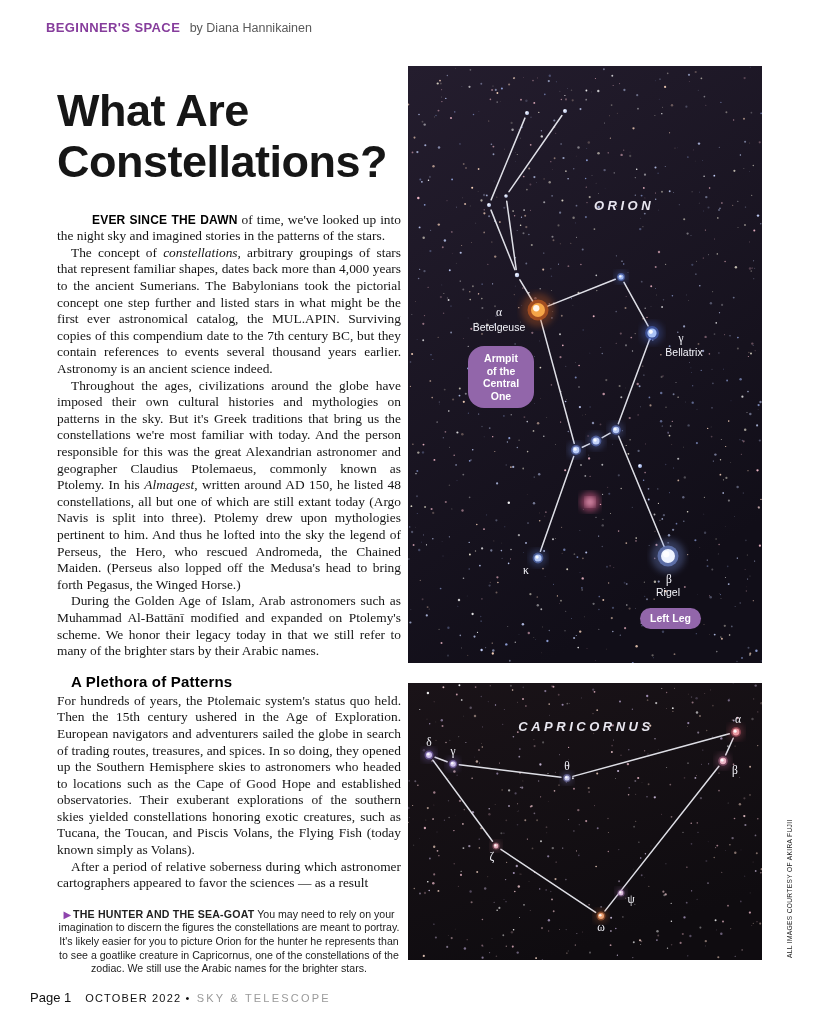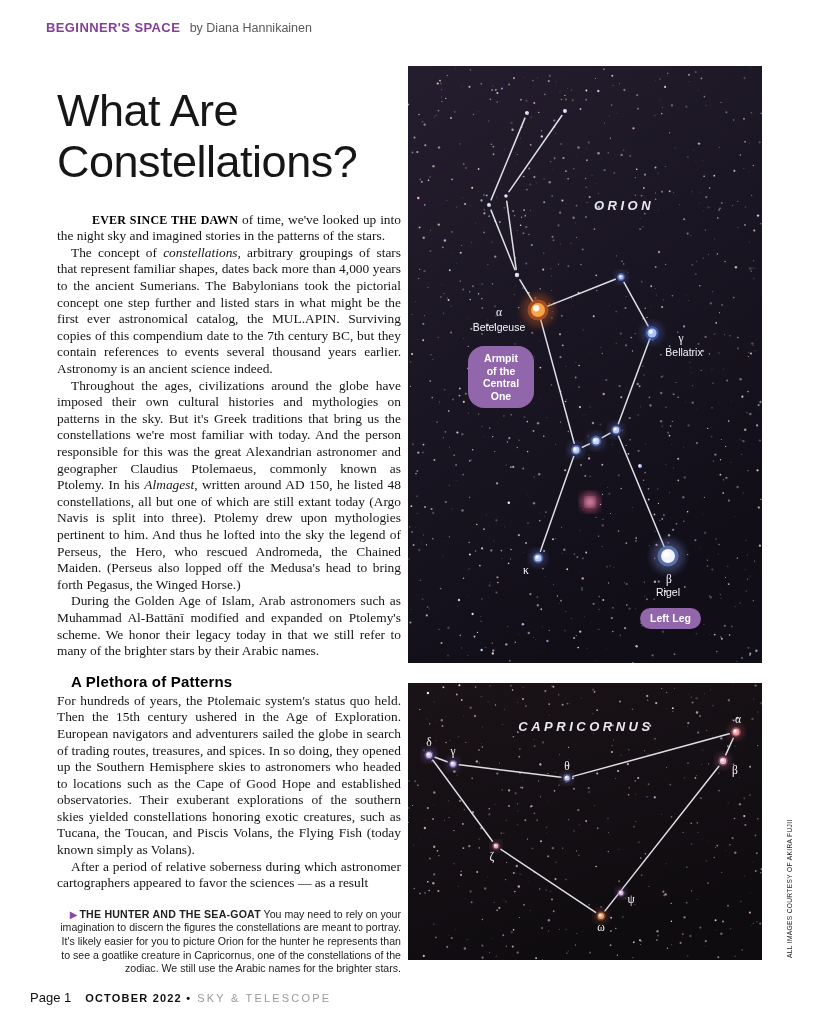--- a/index.html
+++ b/index.html
@@ -6,46 +6,46 @@
   .page{position:relative;width:817px;height:1024px;background:#ffffff;overflow:hidden;
         font-family:"Liberation Sans",sans-serif;}
   
   .header{position:absolute;left:30px;top:18px;width:757px;height:24px;margin-left:16px;}
   .kicker{font-weight:bold;font-size:13px;letter-spacing:.4px;color:#863d9c;}
   .byline{font-size:12.5px;color:#5a5a5a;margin-left:5px;}
   .courtesy{position:absolute;left:285px;top:-2px;width:330px;text-align:center;
             font-family:"Liberation Serif",serif;font-weight:bold;font-size:18px;color:#2f2fd0;}
   
   .column{position:absolute;left:57px;top:86px;width:344px;}
-  h1{margin:0 0 24px 0;font-family:"Liberation Sans",sans-serif;font-weight:400;
+  h1{margin:0 0 24px 0;font-family:"Liberation Sans",sans-serif;font-weight:700;
      font-size:45px;line-height:1.13;color:#161616;letter-spacing:-.5px;}
   .body{margin:0;font-family:"Liberation Serif",serif;font-size:13.4px;line-height:16.6px;
         color:#141414;text-align:justify;}
   .body.indent{text-indent:14px;}
-  .leadin{font-family:Liberation Serif, serif;font-size:12px;letter-spacing:.2px;color:#000;padding-left:35px;}
+  .leadin{font-family:Liberation Sans, sans-serif;font-size:12px;letter-spacing:.2px;color:#000;padding-left:35px;}
   h2{margin:13px 0 3px 14px;font-size:15px;letter-spacing:.2px;color:#000;
      font-family:"Liberation Sans",sans-serif;}
   .caption{margin-top:16px;font-family:"Liberation Sans",sans-serif;font-size:10.6px;
-           line-height:13.6px;color:#222;text-align:right;}
+           line-height:13.6px;color:#222;text-align:center;}
   .caption b{letter-spacing:.2px;}
   .arrow{color:#8e44ad;font-size:10px;margin-right:2px;}
   
   figure{position:absolute;margin:0;background:#f97316;}
   figure svg{display:block;}
   .fig-title{font-family:"Liberation Sans",sans-serif;font-style:italic;font-weight:bold;
              font-size:13px;letter-spacing:3.5px;fill:#e9e7f0;}
   .star-greek{font-family:"Liberation Serif",serif;font-size:11.5px;fill:#f4f4fa;}
   .star-name{font-family:"Liberation Sans",sans-serif;font-size:10.5px;fill:#f4f4fa;}
   .badge-text{font-family:"Liberation Sans",sans-serif;font-size:10.5px;font-weight:bold;fill:#ffffff;}
   
   .credit{position:absolute;left:786px;top:958px;transform:rotate(-90deg);transform-origin:0 0;
           white-space:nowrap;font-size:6.6px;letter-spacing:.35px;color:#222;}
   .footer{position:absolute;left:30px;top:988px;width:500px;}
   .pg{font-family:Liberation Sans, sans-serif;font-size:13px;color:#111;}
-  .issue{font-size:11px;font-weight:bold;letter-spacing:1.2px;color:#111;margin-left:14px;}
+  .issue{font-size:11px;font-weight:normal;letter-spacing:1.2px;color:#111;margin-left:14px;}
   .brand{font-size:11px;letter-spacing:2.2px;color:#9a9a9a;margin-left:6px;}
 </style>
 </head>
 <body>
 
 <div class="page">
 
   <div class="header">
     <span class="kicker">BEGINNER'S SPACE</span>
     <span class="byline">by Diana Hannikainen</span>

